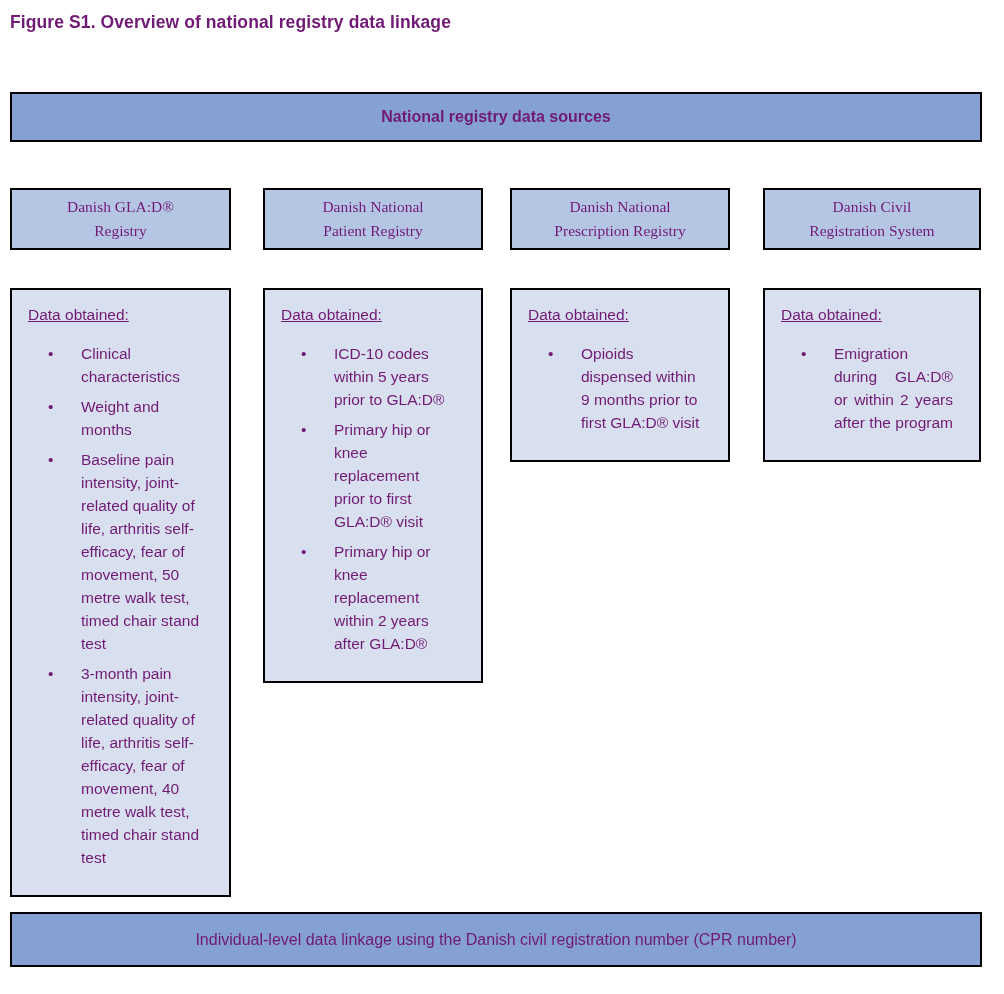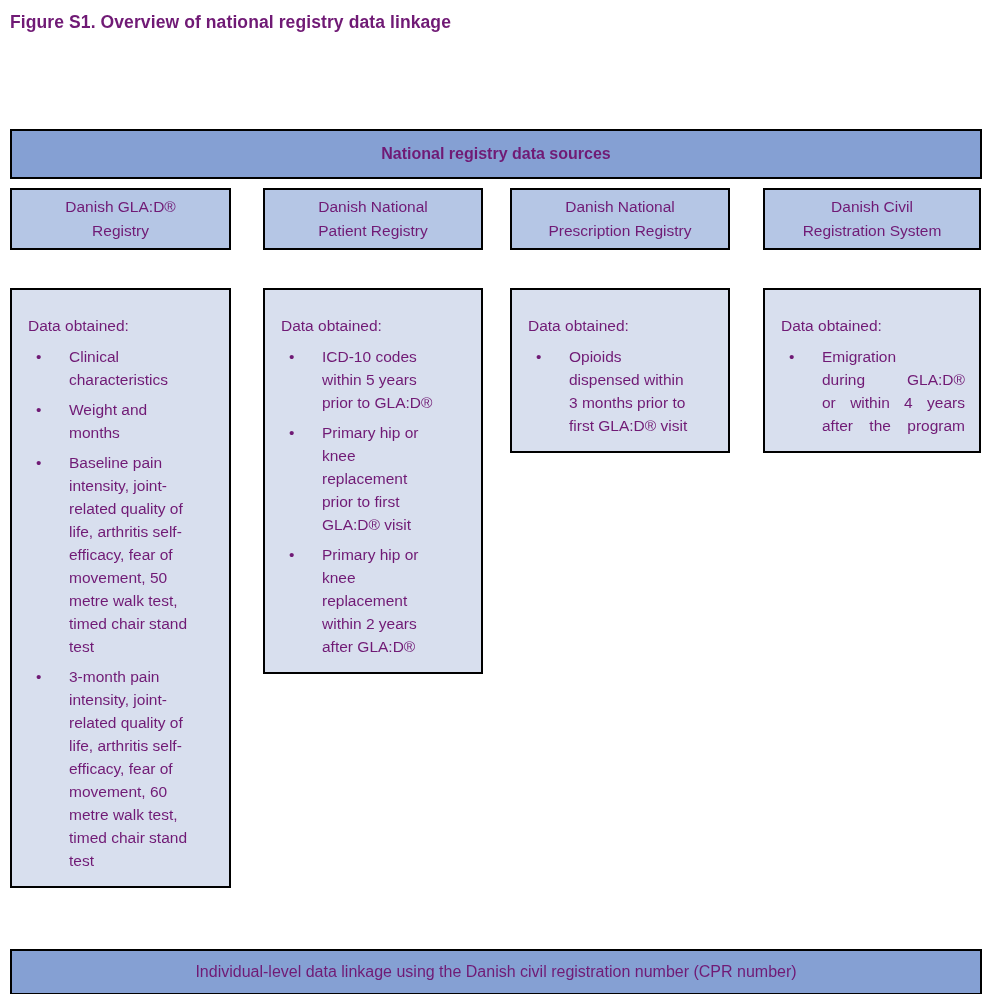--- a/index.html
+++ b/index.html
@@ -31,58 +31,58 @@
     border: 2px solid var(--border);
   }
   .band {
     left: 10px;
     width: 972px;
     background: var(--band-bg);
     display: flex;
     align-items: center;
     justify-content: center;
     text-align: center;
-    margin-top: 37px;
   }
   .header-band {
     top: 92px;
     height: 50px;
     font-weight: bold;
     font-size: 16px;
   }
   .footer-band {
     top: 912px;
-    height: 46px;
+    height: 55px;
     font-size: 16px;
   }
   .reg-box {
     top: 188px;
     height: 62px;
     background: var(--registry-bg);
     display: flex;
     align-items: center;
     justify-content: center;
     text-align: center;
     font-size: 15.5px;
     line-height: 24px;
+    font-family: Liberation Serif, serif;
   }
   .reg-label { white-space: pre-line; }
   .data-box {
     top: 288px;
     background: var(--data-bg);
     padding: 8px 10px 10px 16px;
     font-size: 15.5px;
     line-height: 23px;
   }
   .c0 { left: 10px;  width: 221px; }
   .c1 { left: 263px; width: 220px; }
   .c2 { left: 510px; width: 220px; }
   .c3 { left: 763px; width: 218px; align-items: center; }
-  .db-title { margin: 16px 0 8px 0; }
-  .db-list { list-style: none; margin: 4px; padding: 0; }
+  .db-title { margin: 5px 0 8px 0; text-decoration: underline; }
+  .db-list { list-style: none; margin: 16px; padding: 0; }
   .db-item {
     position: relative;
     padding-left: 37px;
     margin-top: 7px;
     white-space: pre-line;
   }
   .db-item::before {
     content: "\2022";
     position: absolute;
     left: 4px;
@@ -123,21 +123,21 @@
 efficacy, fear of
 movement, 50
 metre walk test,
 timed chair stand
 test</li>
           <li class="db-item">3-month pain
 intensity, joint-
 related quality of
 life, arthritis self-
 efficacy, fear of
-movement, 60
+movement, 40
 metre walk test,
 timed chair stand
 test</li>
         </ul>
       </div>
       <div class="box reg-box c1">
         <span class="reg-label">Danish National
 Patient Registry</span>
       </div>
       <div class="box data-box c1">
@@ -160,34 +160,34 @@
       </div>
       <div class="box reg-box c2">
         <span class="reg-label">Danish National
 Prescription Registry</span>
       </div>
       <div class="box data-box c2">
         <div class="db-title">Data obtained:</div>
         <ul class="db-list">
           <li class="db-item">Opioids
 dispensed within
-3 months prior to
+9 months prior to
 first GLA:D® visit</li>
         </ul>
       </div>
       <div class="box reg-box c3">
         <span class="reg-label">Danish Civil
 Registration System</span>
       </div>
       <div class="box data-box c3">
         <div class="db-title">Data obtained:</div>
         <ul class="db-list">
           <li class="db-item justify">Emigration
 during GLA:D®
-or within 4 years
+or within 2 years
 after the program</li>
         </ul>
       </div>
     </div>
 
   <div class="box band footer-band">
     <span>Individual-level data linkage using the Danish civil registration number (CPR number)</span>
   </div>
 </div>
 

